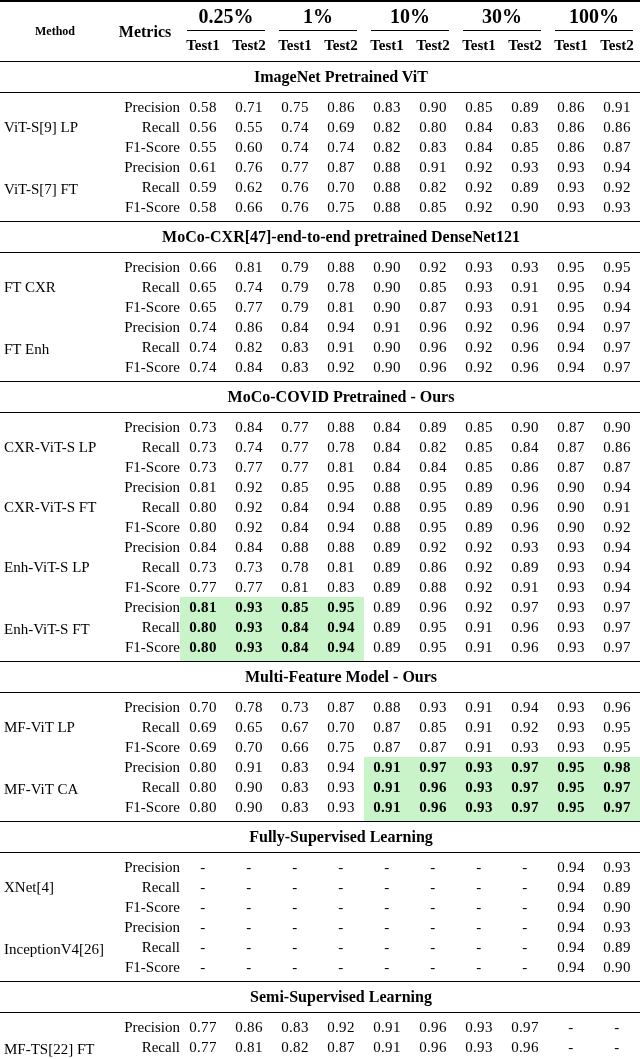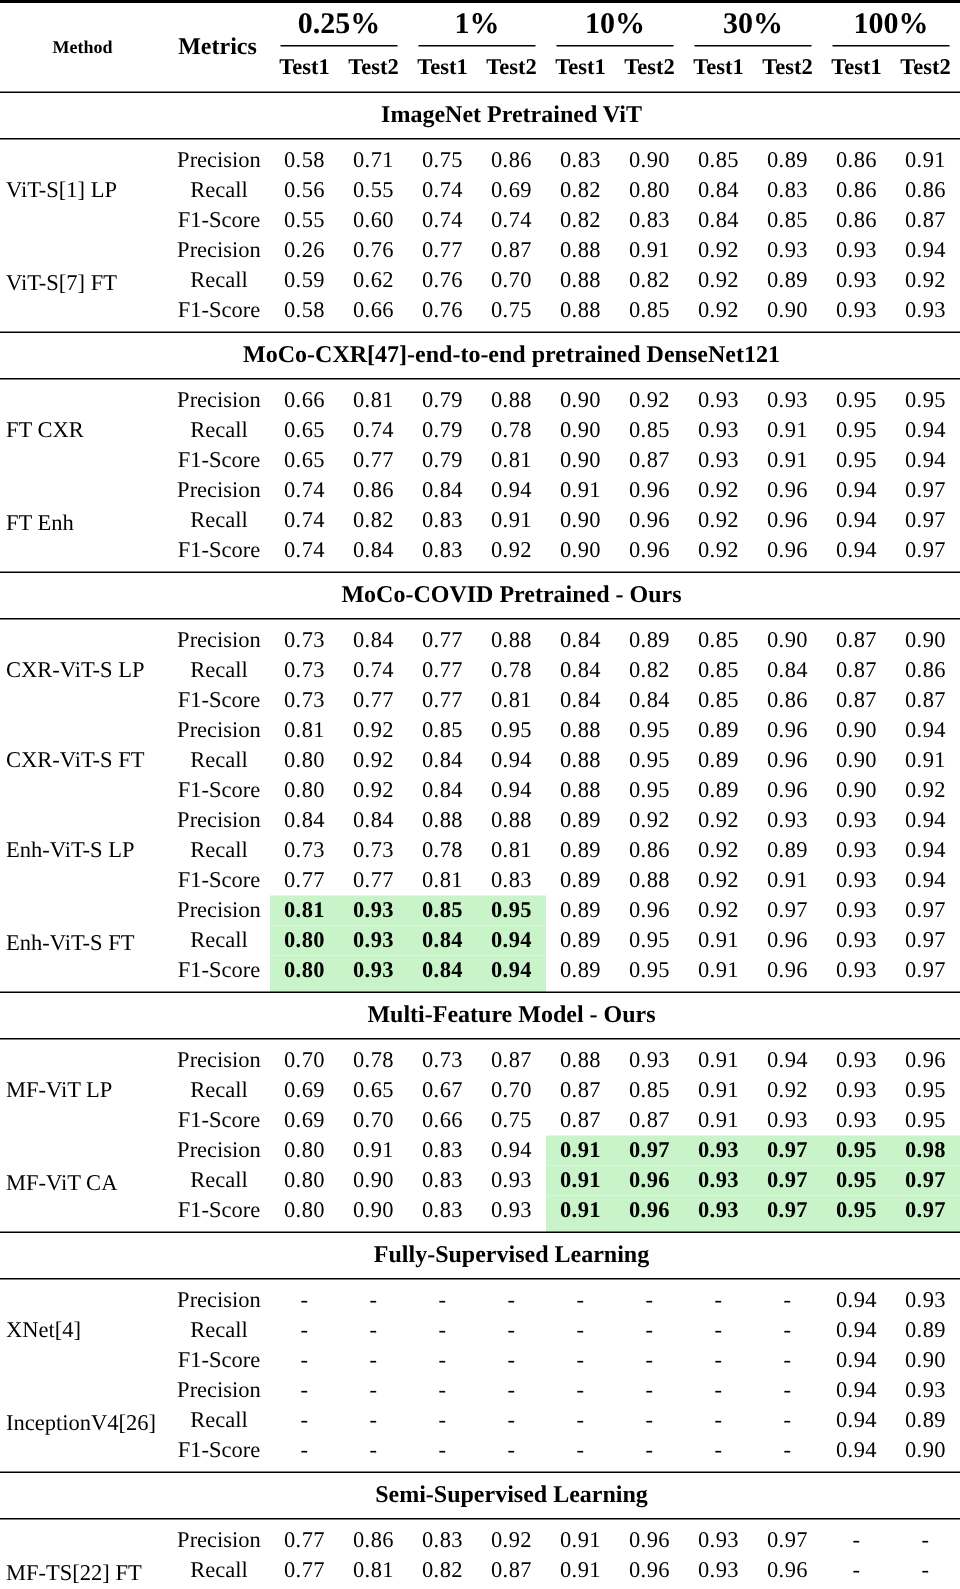--- a/index.html
+++ b/index.html
@@ -33,21 +33,21 @@
     border-bottom:1.6px solid #000;
     font-weight:bold; font-size:16px;
     text-align:center; height:30px;
     padding:0 0 0 42px;
     white-space:nowrap;
   }
   tr.data td { height:20px; font-size:15px; line-height:1.25; padding:0; }
   tr.data.sec-first td { padding-top:4px; }
   tr.data.sec-last  td { padding-bottom:4px; }
   td.method { text-align:left; padding-left:4px !important; vertical-align:middle; white-space:nowrap; }
-  td.metric { text-align:center; padding-left:2px !important; white-space:nowrap; }
+  td.metric { text-align:right; padding-left:2px !important; white-space:nowrap; }
   td.val { text-align:center; letter-spacing:0.3px; }
   td.val.hl { background:var(--hl,#c9f3c9); font-weight:bold; }
 </style>
 </head>
 <body>
 
 <table>
   <colgroup>
     <col class="c-method">
     <col class="c-metrics">
@@ -84,21 +84,21 @@
       <th class="test">Test2</th>
       <th class="test">Test1</th>
       <th class="test">Test2</th>
     </tr>
   </thead>
   <tbody>
       <tr class="section">
         <td colspan="12">ImageNet Pretrained ViT</td>
       </tr>
       <tr class="data sec-first">
-        <td class="method" rowspan="3">ViT-S[1] LP</td>
+        <td class="method" rowspan="3">ViT-S[9] LP</td>
         <td class="metric">Precision</td>
         <td class="val">0.58</td>
         <td class="val">0.71</td>
         <td class="val">0.75</td>
         <td class="val">0.86</td>
         <td class="val">0.83</td>
         <td class="val">0.90</td>
         <td class="val">0.85</td>
         <td class="val">0.89</td>
         <td class="val">0.86</td>
@@ -126,21 +126,21 @@
         <td class="val">0.82</td>
         <td class="val">0.83</td>
         <td class="val">0.84</td>
         <td class="val">0.85</td>
         <td class="val">0.86</td>
         <td class="val">0.87</td>
       </tr>
       <tr class="data">
         <td class="method" rowspan="3">ViT-S[7] FT</td>
         <td class="metric">Precision</td>
-        <td class="val">0.26</td>
+        <td class="val">0.61</td>
         <td class="val">0.76</td>
         <td class="val">0.77</td>
         <td class="val">0.87</td>
         <td class="val">0.88</td>
         <td class="val">0.91</td>
         <td class="val">0.92</td>
         <td class="val">0.93</td>
         <td class="val">0.93</td>
         <td class="val">0.94</td>
       </tr>

